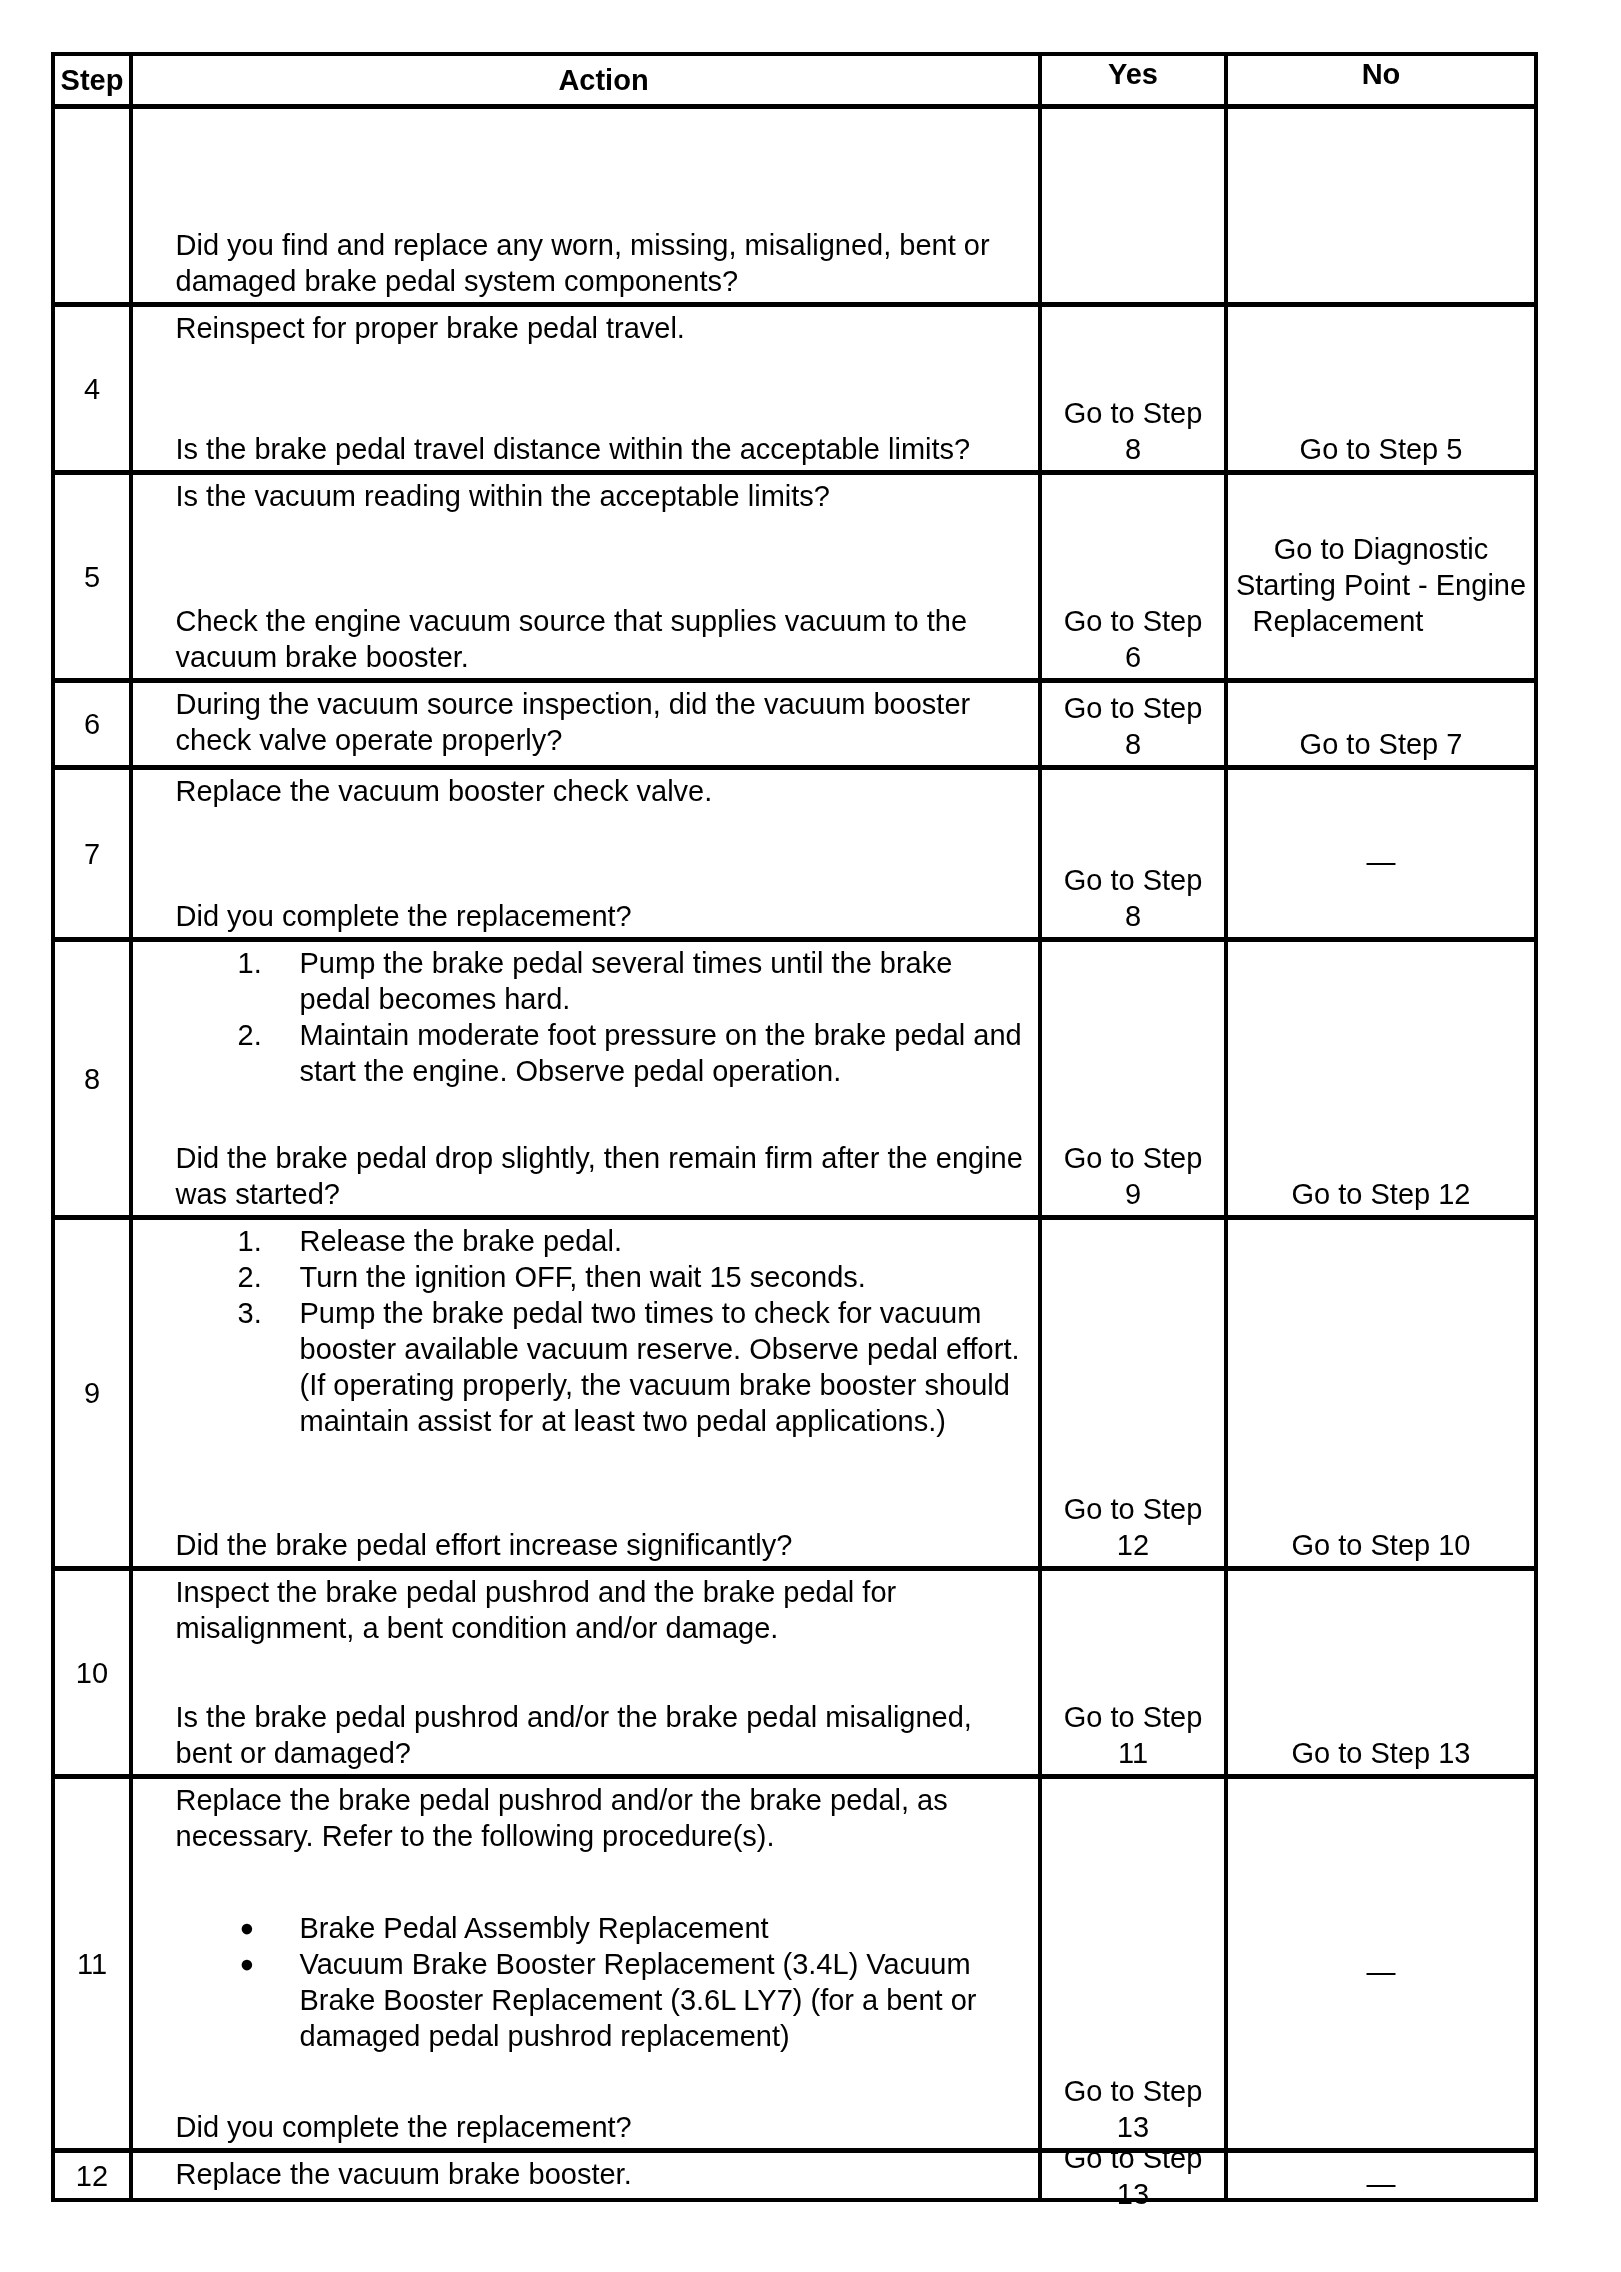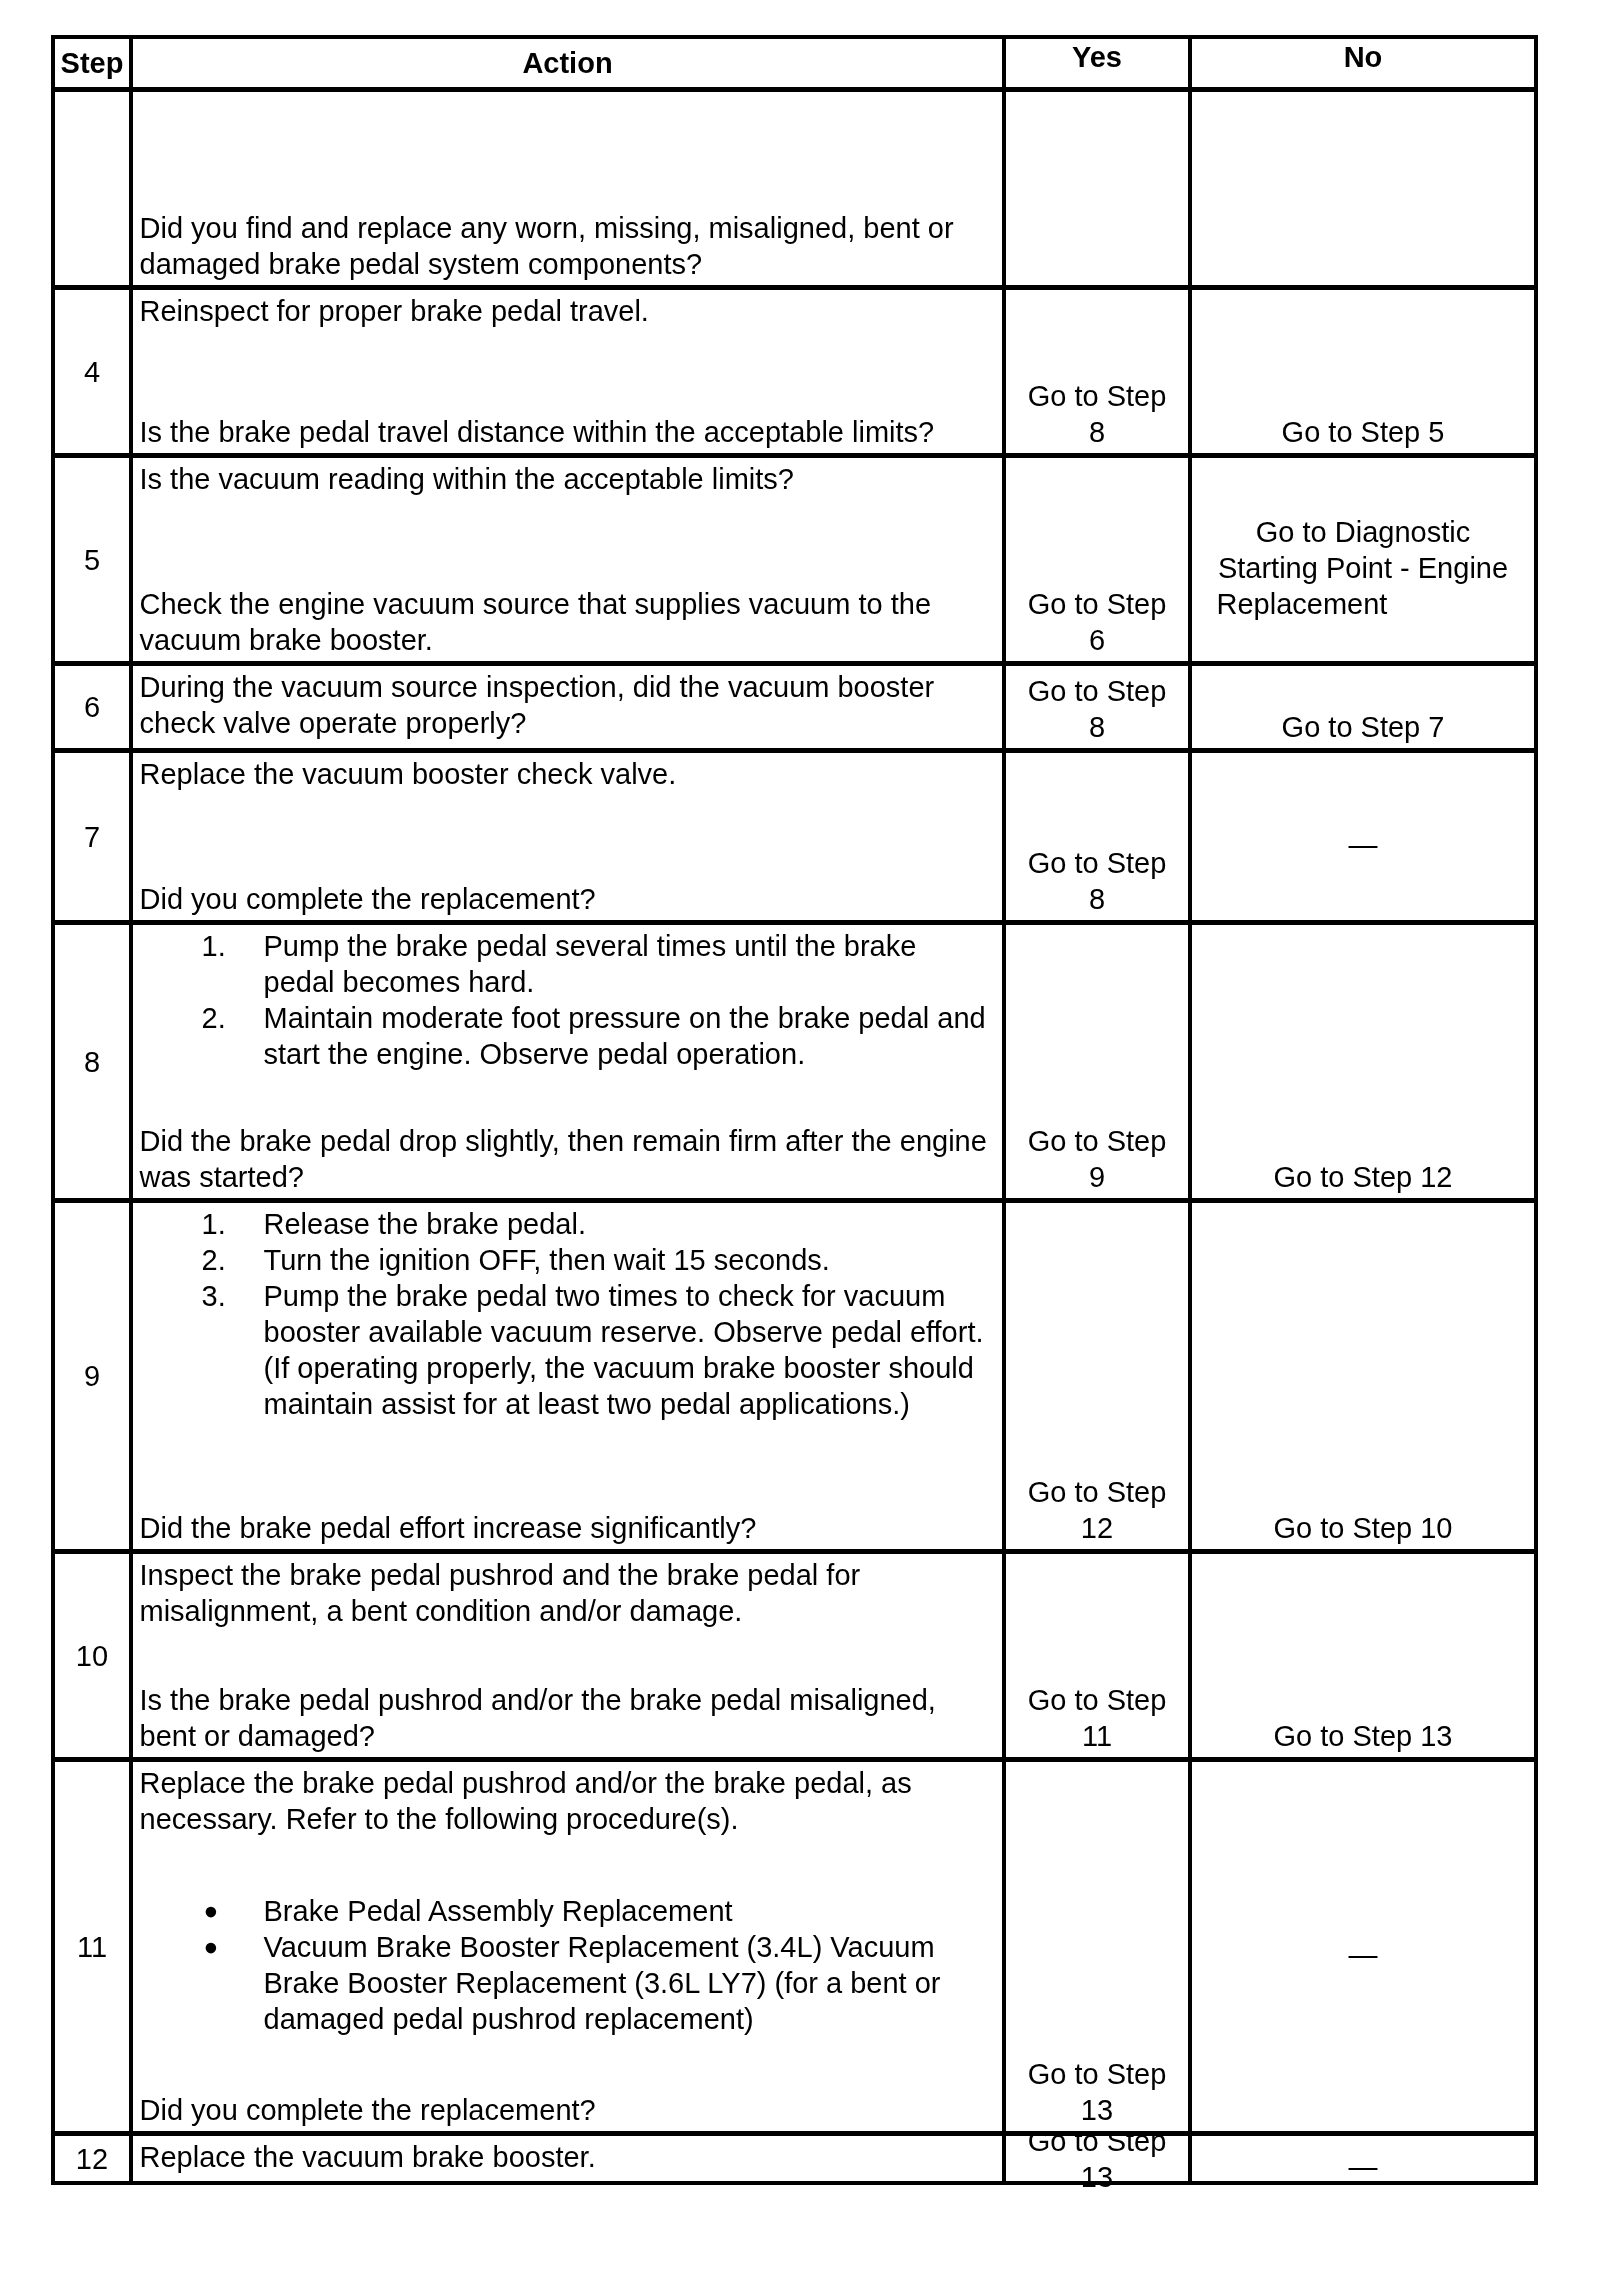--- a/index.html
+++ b/index.html
@@ -1,26 +1,26 @@
 <!DOCTYPE html>
 <html style="font-size:13px"><head>
 <meta charset="utf-8">
 <style>
   html, body { margin: 0; padding: 0; background: #ffffff; }
   body { width: 1621px; height: 2273px; position: relative; overflow: hidden;
          font-family: "Liberation Sans", sans-serif; color: #000; }
-  .tbl { position: absolute; left: 51px; top: 35px; width: 1487px;
+  .tbl { position: absolute; left: 51px; top: 52px; width: 1487px;
          border: 4.9px solid #000; box-sizing: border-box; }
   .row { display: flex; position: relative; box-sizing: border-box; }
   .row + .row { border-top: 5.7px solid #000; }
   .cell { box-sizing: border-box; position: relative; font-size: 29px; line-height: 36px; }
   .c-step { width: 78px; border-right: 4.1px solid #000; text-align: center;
             display: flex; align-items: center; justify-content: center; }
   .c-action { width: 873px; border-right: 4.1px solid #000; padding: 3.3px 8.2px 3.3px 6.5px;
-              display: flex; flex-direction: column; justify-content: space-between; }
+              display: flex; flex-direction: column; justify-content: space-between; margin-left: 36px; }
   .c-yes { width: 186px; border-right: 4.1px solid #000; text-align: center;
            display: flex; flex-direction: column; justify-content: flex-end; padding-bottom: 3.3px; }
   .c-no { flex: 1; text-align: center; display: flex; flex-direction: column;
           justify-content: flex-end; padding-bottom: 3px; }
   .c-no.mid { justify-content: center; margin-top: 19px; }
   .hdr .cell { font-weight: bold; font-size: 29px; display: flex; align-items: center;
                justify-content: center; padding: 0; }
   .hdr { height: 48px; }
   .hdr .c-action { flex-direction: row; }
   .hdr .c-yes, .hdr .c-no { flex-direction: row; padding-bottom: 12px; }

